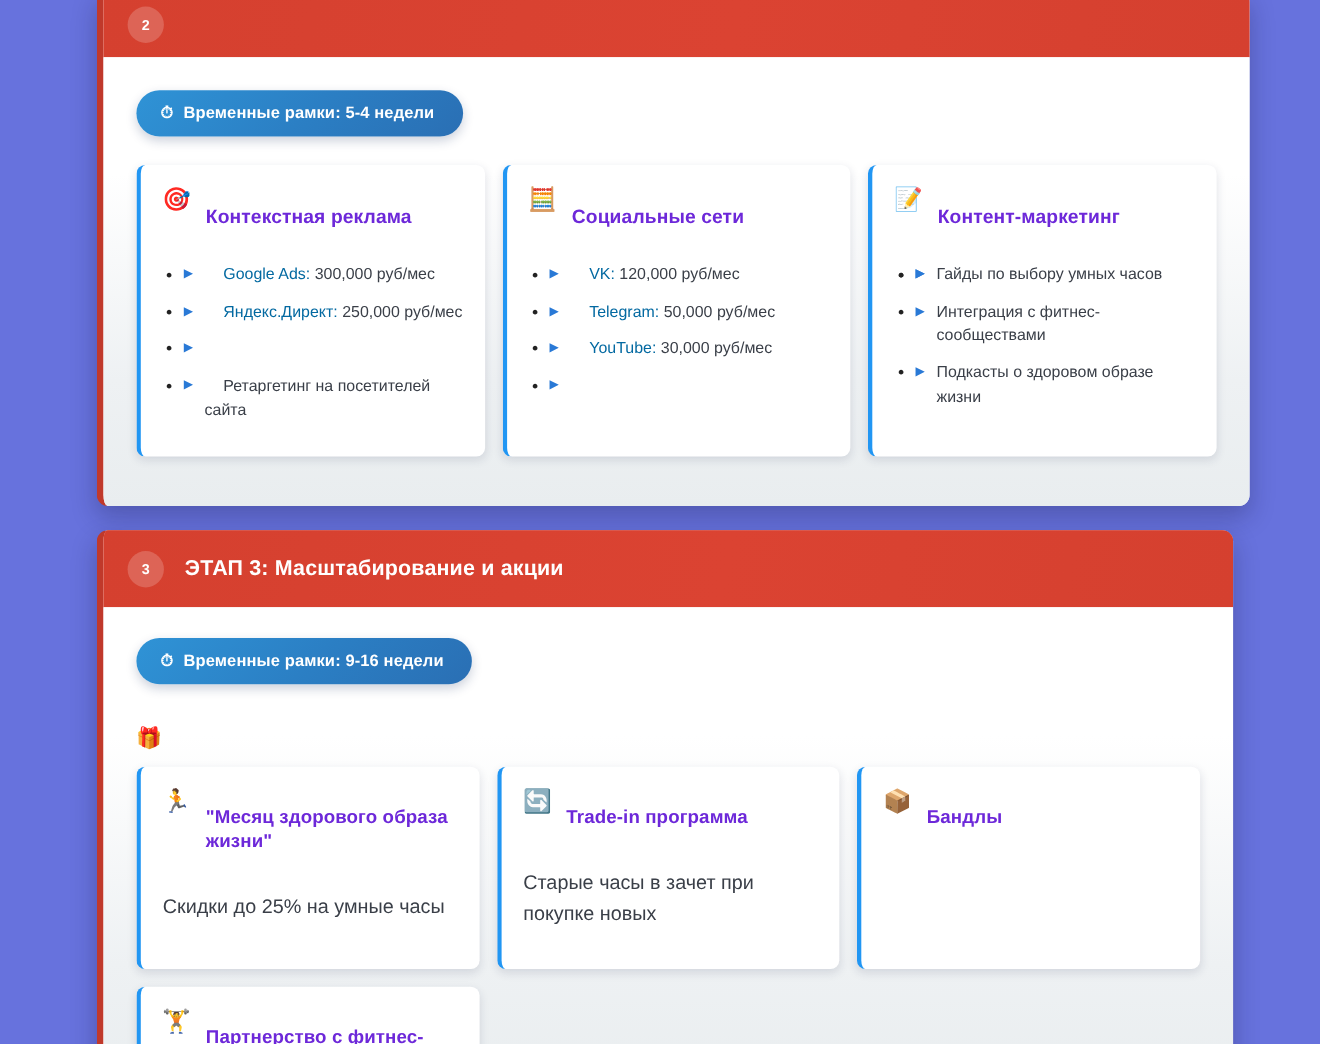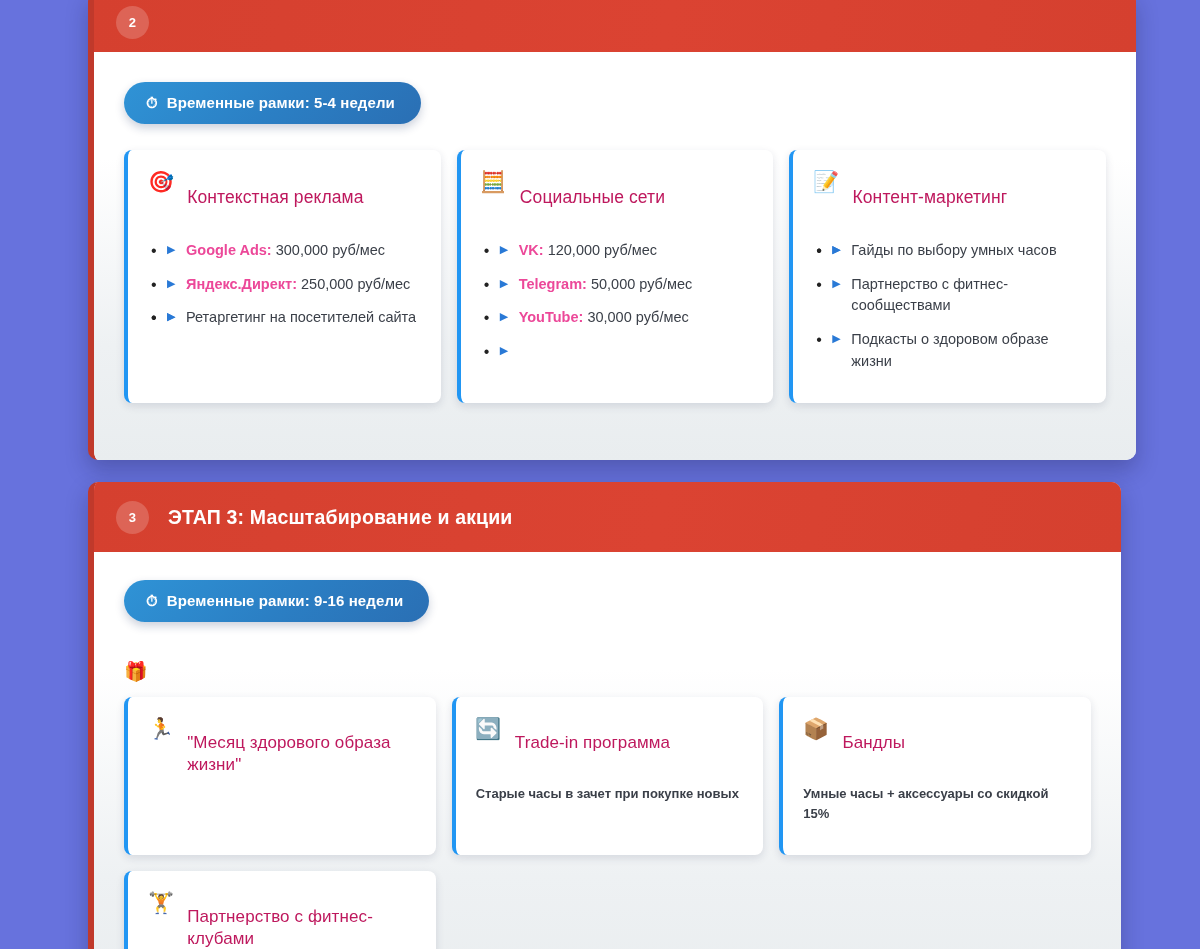--- a/index.html
+++ b/index.html
@@ -136,33 +136,32 @@
     gap: 13px;
     margin-bottom: 4px;
   }
   .card-head .emoji {
     font-size: 21px;
     line-height: 1.25;
     flex: 0 0 auto;
     margin-top: 1px;
   }
   .card-title {
-    color: #be185d;
+    color: #6d28d9;
     font-size: 17.5px;
-    font-weight: 400;
+    font-weight: 700;
     line-height: 1.3;
     letter-spacing: .1px;
   }
   .promo-grid .card-title { font-size: 17px; }
 
   .card-desc {
     color: #3a3f48;
-    font-size: 13px;
+    font-size: 18px;
     line-height: 1.55;
-    font-weight: bold;
   }
 
   
   .bullets {
     list-style: none;
     margin: 14px 0 0 0;
     padding: 0;
   }
   .bullets li {
     position: relative;
@@ -182,22 +181,23 @@
   }
   .bullets .tri {
     position: absolute;
     left: 19px;
     top: 1px;
     color: #2979d6;
     font-size: 11px;
     line-height: 1.6;
   }
   .bullets b {
-    color: #ec4899;
-    font-weight: 700;
+    color: #0369a1;
+    font-weight: 400;
+    margin-left: 17px;
   }
 
   .clip-bottom { overflow: hidden; }
 </style>
 </head>
 <body>
 
 <div class="page">
 
   <section class="stage stage-2">
@@ -241,21 +241,21 @@
         </article>
 
         <article class="card">
           <div class="card-head">
             <span class="emoji">📝</span>
             <h3 class="card-title">Контент-маркетинг</h3>
           </div>
           <ul class="bullets">
             <li><span class="tri">▶</span></li>
             <li><span class="tri">▶</span><span>Гайды по выбору умных часов</span></li>
-            <li><span class="tri">▶</span><span>Партнерство с фитнес-сообществами</span></li>
+            <li><span class="tri">▶</span><span>Интеграция с фитнес-сообществами</span></li>
             <li><span class="tri">▶</span><span>Подкасты о здоровом образе жизни</span></li>
           </ul>
         </article>
 
       </div>
     </div>
   </section>
 
   <section class="stage stage-3">
     <header class="stage-header">
@@ -274,36 +274,36 @@
         <span class="emoji">🎁</span>
       </div>
 
       <div class="card-grid promo-grid">
 
         <article class="card">
           <div class="card-head">
             <span class="emoji">🏃</span>
             <h3 class="card-title">"Месяц здорового образа жизни"</h3>
           </div>
+          <p class="card-desc">Скидки до 25% на умные часы</p>
         </article>
 
         <article class="card">
           <div class="card-head">
             <span class="emoji">🔄</span>
             <h3 class="card-title">Trade-in программа</h3>
           </div>
           <p class="card-desc">Старые часы в зачет при покупке новых</p>
         </article>
 
         <article class="card">
           <div class="card-head">
             <span class="emoji">📦</span>
             <h3 class="card-title">Бандлы</h3>
           </div>
-          <p class="card-desc">Умные часы + аксессуары со скидкой 15%</p>
         </article>
 
         <article class="card">
           <div class="card-head">
             <span class="emoji">🏋</span>
             <h3 class="card-title">Партнерство с фитнес-клубами</h3>
           </div>
         </article>
 
       </div>

